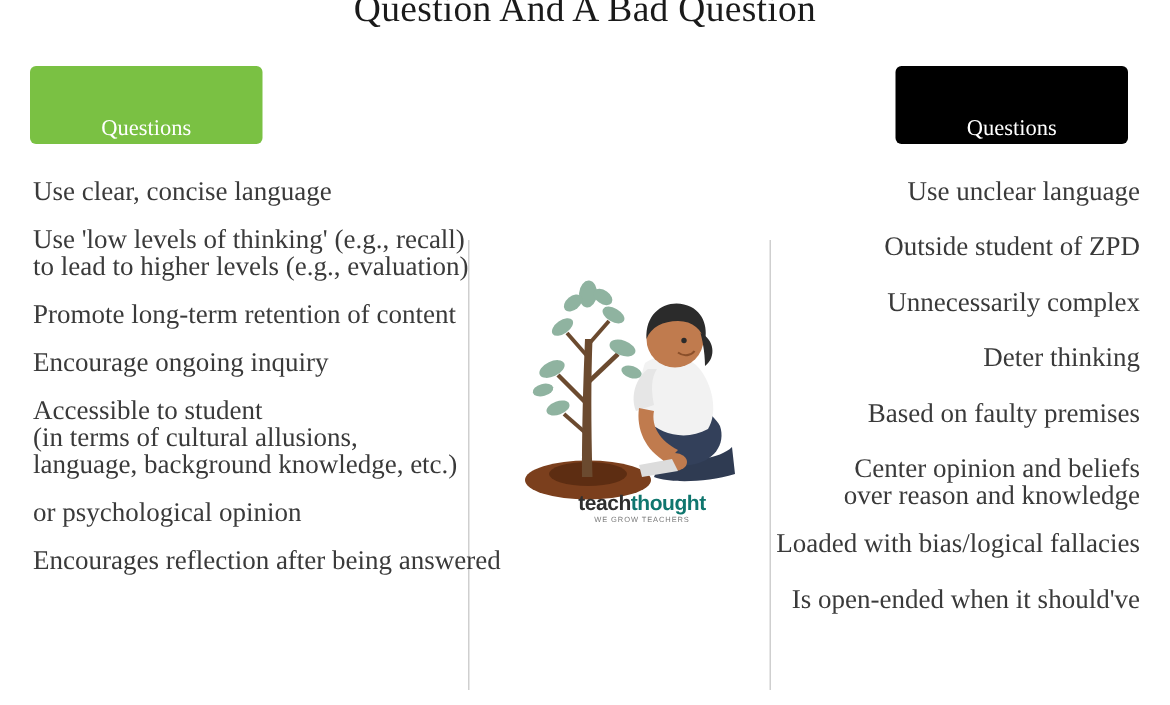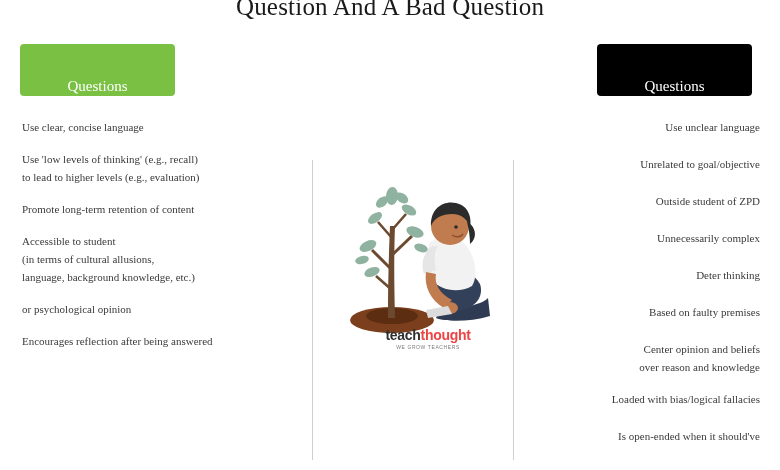--- a/index.html
+++ b/index.html
@@ -53,21 +53,21 @@
     left: 597px;
     top: 44px;
     background: #000000;
   }
 
   
   .col {
     position: absolute;
     top: 118px;
     width: 310px;
-    font-size: 11px;
+    font-size: 18px;
     line-height: 18px;
     color: #3a3a3a;
   }
   .col-good {
     left: 22px;
     text-align: left;
   }
   .col-bad {
     left: 448px;
     width: 312px;
@@ -112,21 +112,21 @@
     text-align: center;
     font-family: "Liberation Sans", sans-serif;
   }
   .logo .logo-main {
     font-size: 14px;
     font-weight: bold;
     color: #2f2f2f;
     letter-spacing: -0.3px;
   }
   .logo .logo-main .accent {
-    color: #ef4444;
+    color: #0f766e;
   }
   .logo .logo-sub {
     font-size: 5px;
     letter-spacing: 0.6px;
     color: #7a7a7a;
     margin-top: 1px;
   }
 </style>
 </head>
 <body>
@@ -151,38 +151,38 @@
     <span class="line">Use clear, concise language</span>
   </div>
   <div class="item">
     <span class="line">Use 'low levels of thinking' (e.g., recall)</span>
     <span class="line">to lead to higher levels (e.g., evaluation)</span>
   </div>
   <div class="item">
     <span class="line">Promote long-term retention of content</span>
   </div>
   <div class="item">
+    <span class="line">Encourage ongoing inquiry</span>
+  </div>
+  <div class="item">
     <span class="line">Accessible to student</span>
     <span class="line">(in terms of cultural allusions,</span>
     <span class="line">language, background knowledge, etc.)</span>
   </div>
   <div class="item">
     <span class="line">or psychological opinion</span>
   </div>
   <div class="item">
     <span class="line">Encourages reflection after being answered</span>
   </div>
 </div>
 
 <div class="col col-bad">
   <div class="item">
     <span class="line">Use unclear language</span>
-  </div>
-  <div class="item">
-    <span class="line">Unrelated to goal/objective</span>
   </div>
   <div class="item">
     <span class="line">Outside student of ZPD</span>
   </div>
   <div class="item">
     <span class="line">Unnecessarily complex</span>
   </div>
   <div class="item">
     <span class="line">Deter thinking</span>
   </div>

